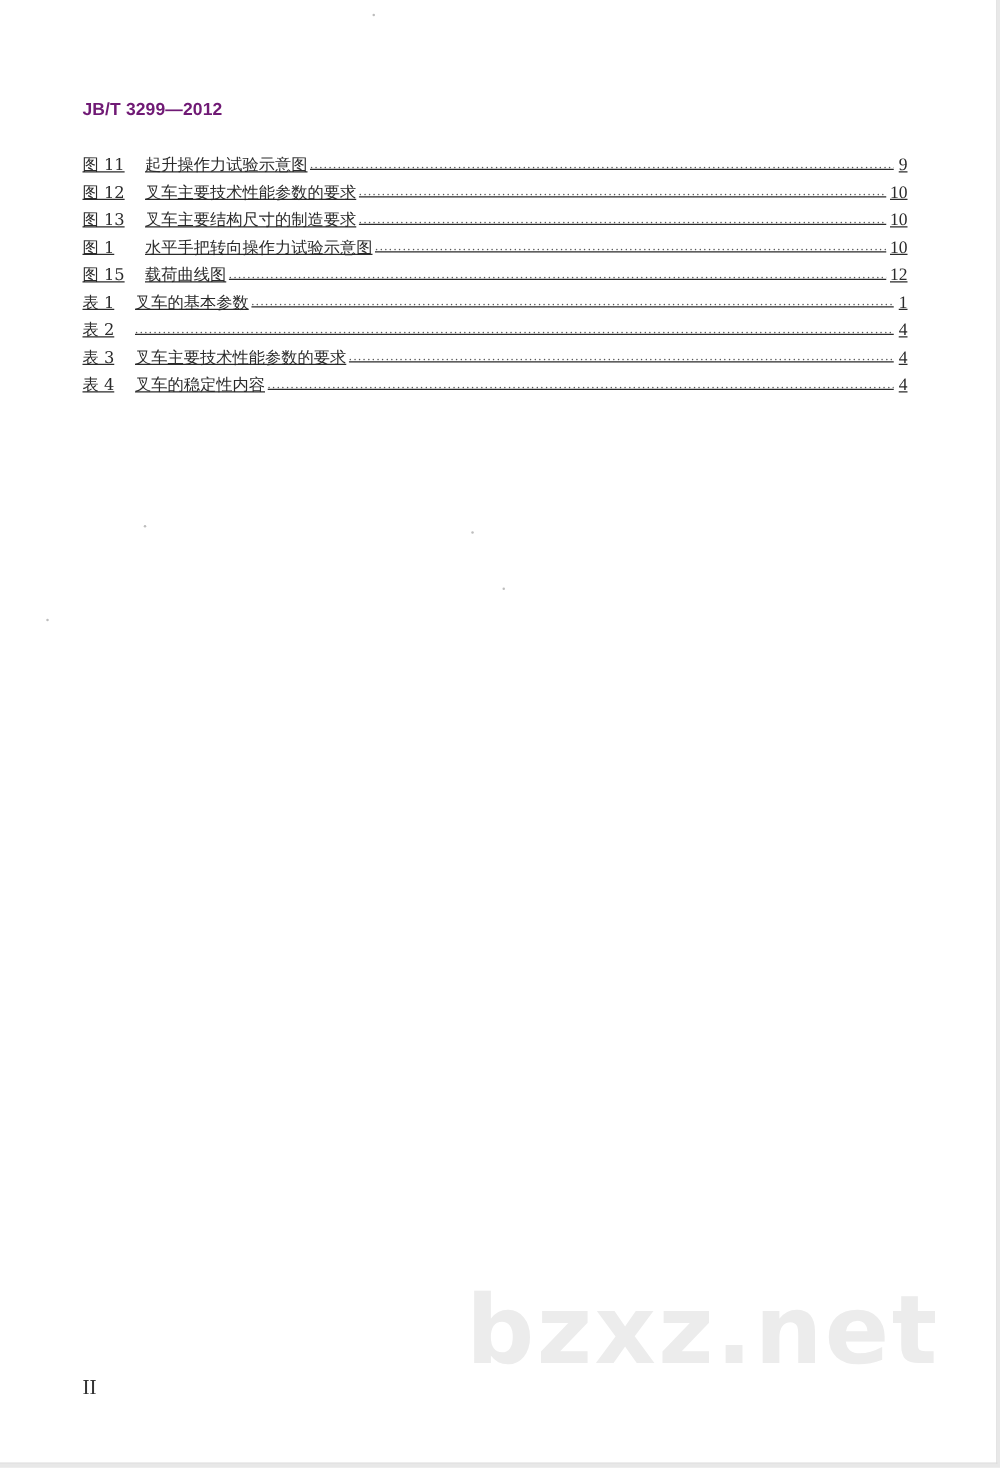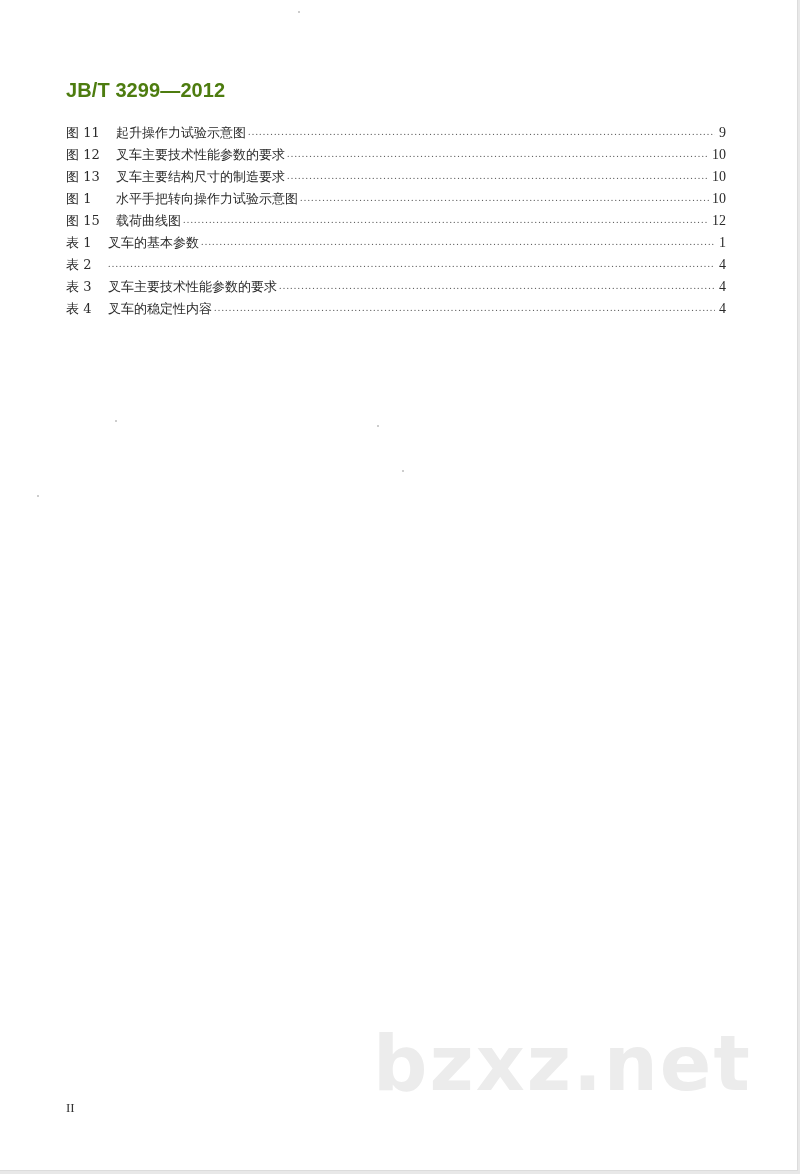--- a/index.html
+++ b/index.html
@@ -22,38 +22,39 @@
       background: #ffffff;
       border-right: 1px solid #dcdcdc;
       border-bottom: 1px solid #dcdcdc;
     }
     .std-code {
       position: absolute;
       left: 66px;
       top: 79px;
       font-family: "Liberation Sans", sans-serif;
       font-weight: bold;
-      font-size: 20px;
-      color: #4d7c0f;
+      font-size: 14px;
+      color: #701a75;
       letter-spacing: 0.1px;
     }
     .toc {
       position: absolute;
       left: 66px;
       top: 122px;
       width: 660px;
       font-family: "DejaVu Serif", "Liberation Serif", serif;
       color: #2b2b2b;
     }
     .toc-row {
       display: flex;
       align-items: center;
       height: 22px;
       font-size: 13px;
       line-height: 22px;
+      text-decoration: underline;
     }
     .toc-num {
       flex: 0 0 auto;
       white-space: nowrap;
     }
     .toc-row.fig .toc-num { width: 50px; }
     .toc-row.tab .toc-num { width: 42px; }
     .toc-title {
       flex: 0 0 auto;
       white-space: nowrap;
@@ -79,21 +80,21 @@
       font-family: "Liberation Serif", serif;
       font-size: 14px;
       min-width: 8px;
       text-align: right;
     }
     .page-num {
       position: absolute;
       left: 66px;
       top: 1100px;
       font-family: "Liberation Serif", serif;
-      font-size: 13px;
+      font-size: 17px;
       color: #333;
     }
     .watermark {
       position: absolute;
       left: 373px;
       top: 1026px;
       font-family: "DejaVu Sans", sans-serif;
       font-weight: bold;
       font-size: 76px;
       letter-spacing: 2px;

